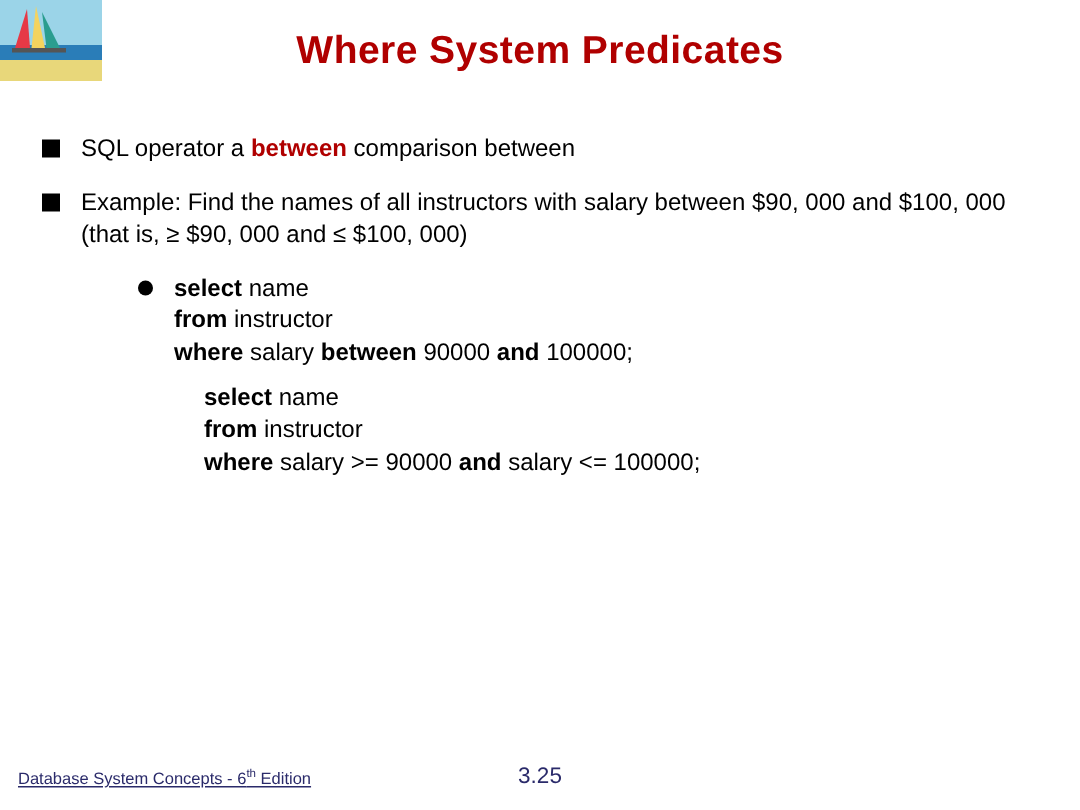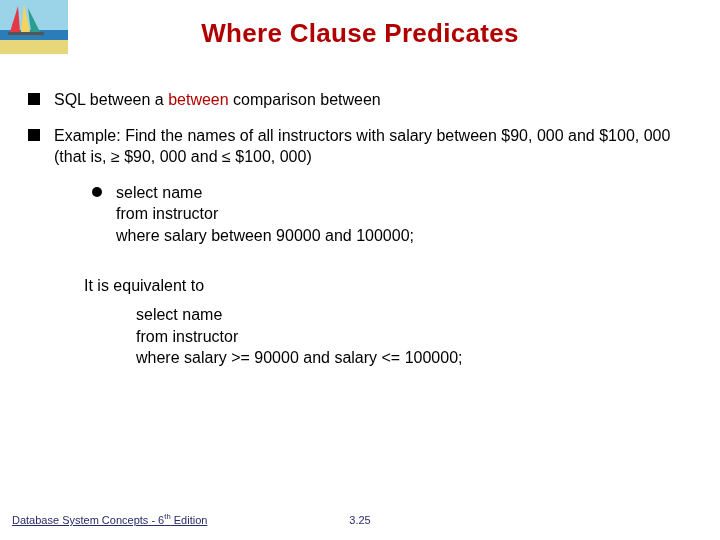--- a/index.html
+++ b/index.html
@@ -41,21 +41,21 @@
   .sq-bullet {
     width: 12px;
     height: 12px;
     background: #000;
     flex: 0 0 12px;
     margin-top: 4px;
     margin-right: 14px;
   }
   .bullet-text { flex: 1; }
   .red { color: #b00000; }
-  .bold { font-weight: normal; }
+  .bold { font-weight: bold; }
   .italic { }
   .sub-bullet-row {
     display: flex;
     align-items: flex-start;
     margin: 10px 0 0 64px;
   }
   .round-bullet {
     width: 10px;
     height: 10px;
     background: #000;
@@ -76,48 +76,48 @@
     bottom: 14px;
     font-size: 11px;
     color: #2a2a6a;
     text-decoration: underline;
   }
   .footer-center {
     position: absolute;
     left: 50%;
     bottom: 14px;
     transform: translateX(-50%);
-    font-size: 11px;
+    font-size: 15px;
     color: #2a2a6a;
   }
   sup { font-size: 0.7em; }
 </style>
 </head>
 <body>
 
 <div class="logo">
   <svg width="68" height="54" viewBox="0 0 68 54">
     <rect x="0" y="0" width="68" height="30" fill="#9bd4e8"></rect>
     <rect x="0" y="30" width="68" height="14" fill="#2a7db8"></rect>
     <rect x="0" y="40" width="68" height="14" fill="#e8d77a"></rect>
     <polygon points="10,32 18,6 20,32" fill="#e63946"></polygon>
     <polygon points="21,32 24,4 30,32" fill="#f4d35e"></polygon>
     <polygon points="31,32 28,8 40,32" fill="#2a9d8f"></polygon>
     <rect x="8" y="32" width="36" height="3" fill="#555"></rect>
   </svg>
 </div>
 
-<h1 class="title">Where Clause Predicates</h1>
+<h1 class="title">Where System Predicates</h1>
 
 <div class="content">
 
   <div class="bullet-row">
     <div class="sq-bullet"></div>
     <div class="bullet-text">
-      <span>SQL between a </span><span class="bold red">between</span><span> comparison between</span>
+      <span>SQL operator a </span><span class="bold red">between</span><span> comparison between</span>
     </div>
   </div>
 
   <div class="bullet-row">
     <div class="sq-bullet"></div>
     <div class="bullet-text">
       <span>Example:  Find the names of all instructors with salary between $90, 000 and $100, 000 (that is, </span><span>≥</span><span> $90, 000 and </span><span>≤</span><span> $100, 000)</span>
     </div>
   </div>
 
@@ -129,21 +129,20 @@
       </div>
       <div>
         <span class="bold">from </span><span class="italic">instructor</span>
       </div>
       <div>
         <span class="bold">where </span><span class="italic">salary </span><span class="bold">between </span><span>90000 </span><span class="bold">and </span><span>100000;</span>
       </div>
     </div>
   </div>
 
-  <div class="equiv">It is equivalent to</div>
 
   <div class="code2">
     <div>
       <span class="bold">select  </span><span class="italic">name</span>
     </div>
     <div>
       <span class="bold">from </span><span class="italic">instructor</span>
     </div>
     <div>
       <span class="bold">where </span><span class="italic">salary </span><span>&gt;= </span><span>90000 </span><span class="bold">and  </span><span class="italic">salary </span><span>&lt;= </span><span>100000;</span>

